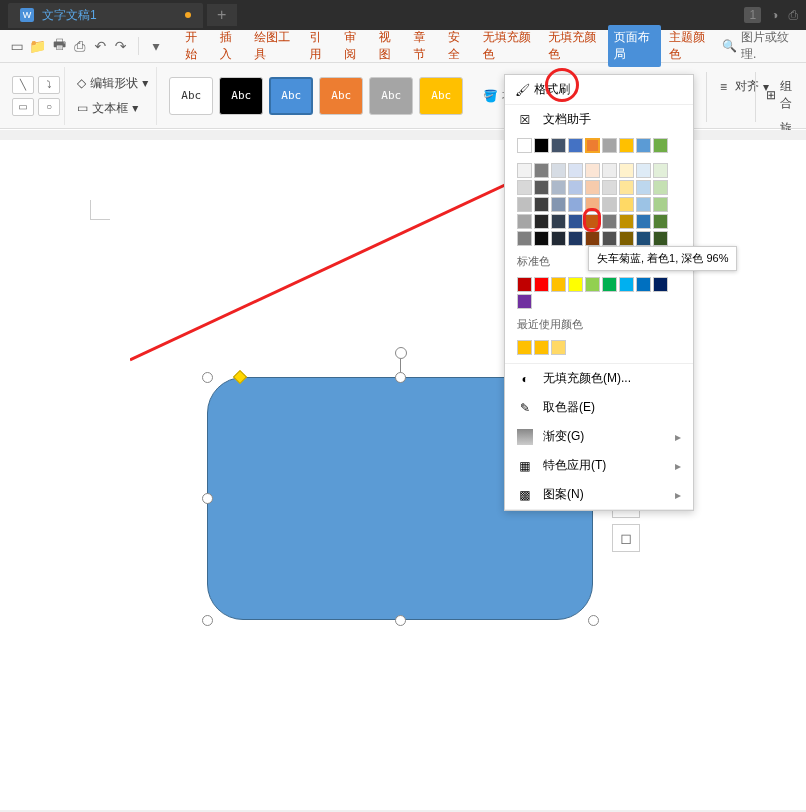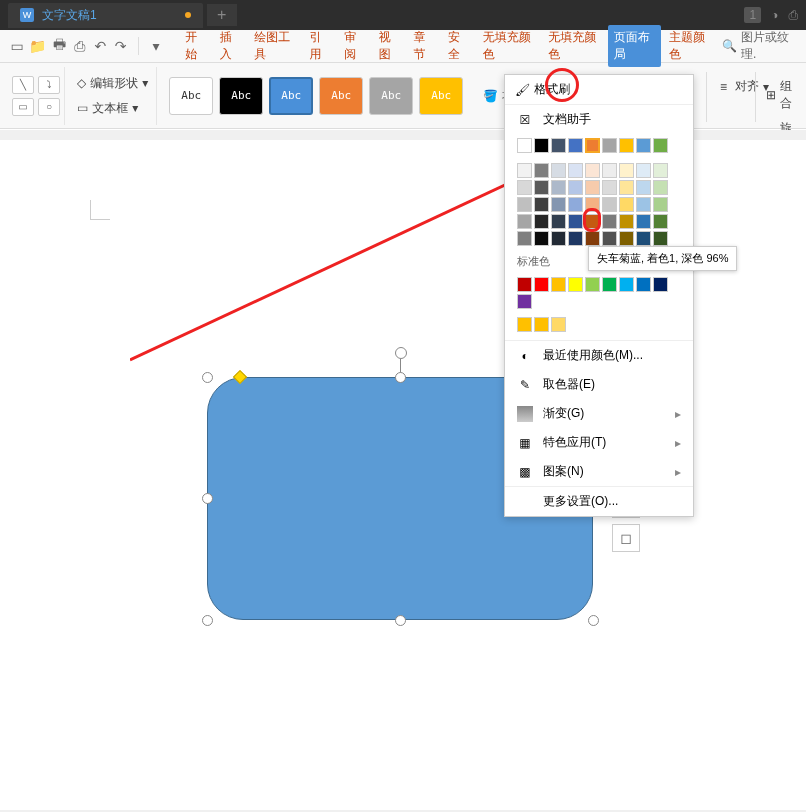--- a/index.html
+++ b/index.html
@@ -298,29 +298,30 @@
       <div class="color-sw" style="background: rgb(255, 0, 0);"></div>
       <div class="color-sw" style="background: rgb(255, 192, 0);"></div>
       <div class="color-sw" style="background: rgb(255, 255, 0);"></div>
       <div class="color-sw" style="background: rgb(146, 208, 80);"></div>
       <div class="color-sw" style="background: rgb(0, 176, 80);"></div>
       <div class="color-sw" style="background: rgb(0, 176, 240);"></div>
       <div class="color-sw" style="background: rgb(0, 112, 192);"></div>
       <div class="color-sw" style="background: rgb(0, 32, 96);"></div>
       <div class="color-sw" style="background: rgb(112, 48, 160);"></div>
     </div>
+  <div class="pop-label">最近使用颜色</div>
   <div class="color-grid" id="recent-row">
       <div class="color-sw" style="background: rgb(255, 192, 0);"></div>
       <div class="color-sw" style="background: rgb(255, 191, 0);"></div>
       <div class="color-sw" style="background: rgb(255, 217, 102);"></div>
     </div>
   <div style="border-top:1px solid #eee;margin-top:4px;"></div>
   <div class="pop-item hov">
       <span class="pi-icon">◐</span>
-      <span>最近使用颜色(M)...</span>
+      <span>无填充颜色(M)...</span>
     </div>
   <div class="pop-item hov">
       <span class="pi-icon">✎</span>
       <span>取色器(E)</span>
     </div>
   <div class="pop-item hov">
       <span class="pi-icon" style="background:linear-gradient(#888,#ccc);"></span>
       <span>渐变(G)</span>
       <span class="sub-arrow">▸</span>
     </div>
@@ -328,21 +329,17 @@
       <span class="pi-icon">▦</span>
       <span>特色应用(T)</span>
       <span class="sub-arrow">▸</span>
     </div>
   <div class="pop-item hov">
       <span class="pi-icon">▩</span>
       <span>图案(N)</span>
       <span class="sub-arrow">▸</span>
     </div>
   <div style="border-top:1px solid #eee;"></div>
-  <div class="pop-item hov">
-      <span class="pi-icon"></span>
-      <span>更多设置(O)...</span>
-    </div>
 </div>
 
 <div class="red-circle-top"></div>
 <div class="red-circle-grid"></div>
 <div class="tooltip">矢车菊蓝, 着色1, 深色 96%</div>
 
 </body></html>

